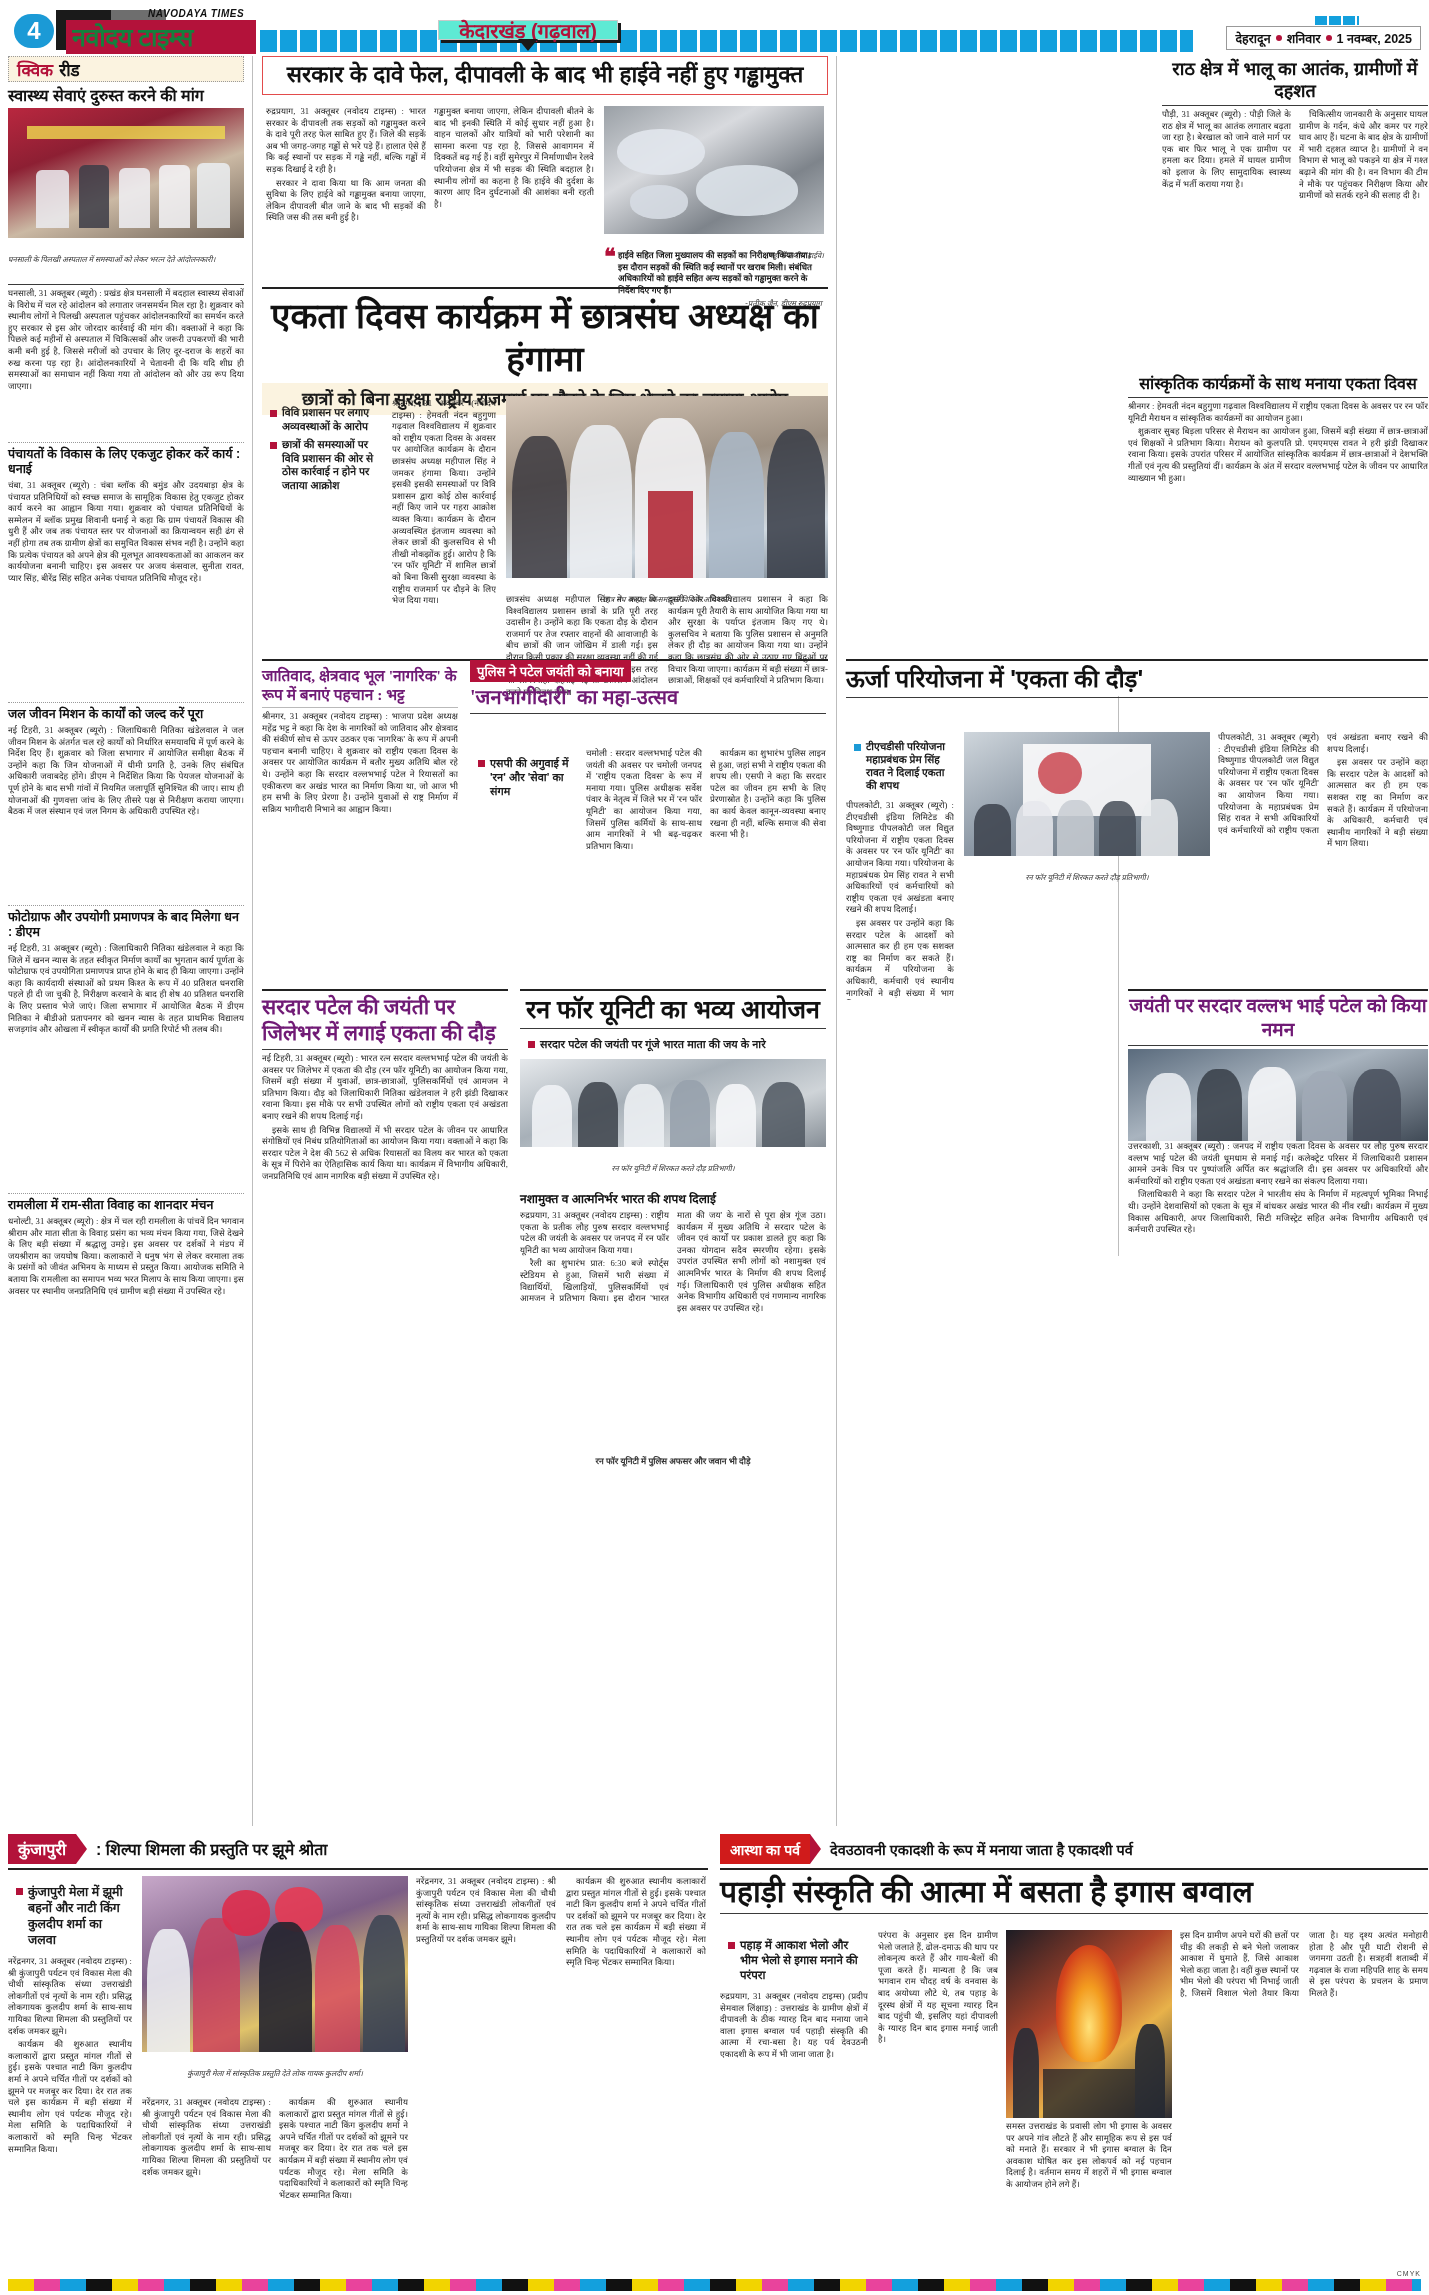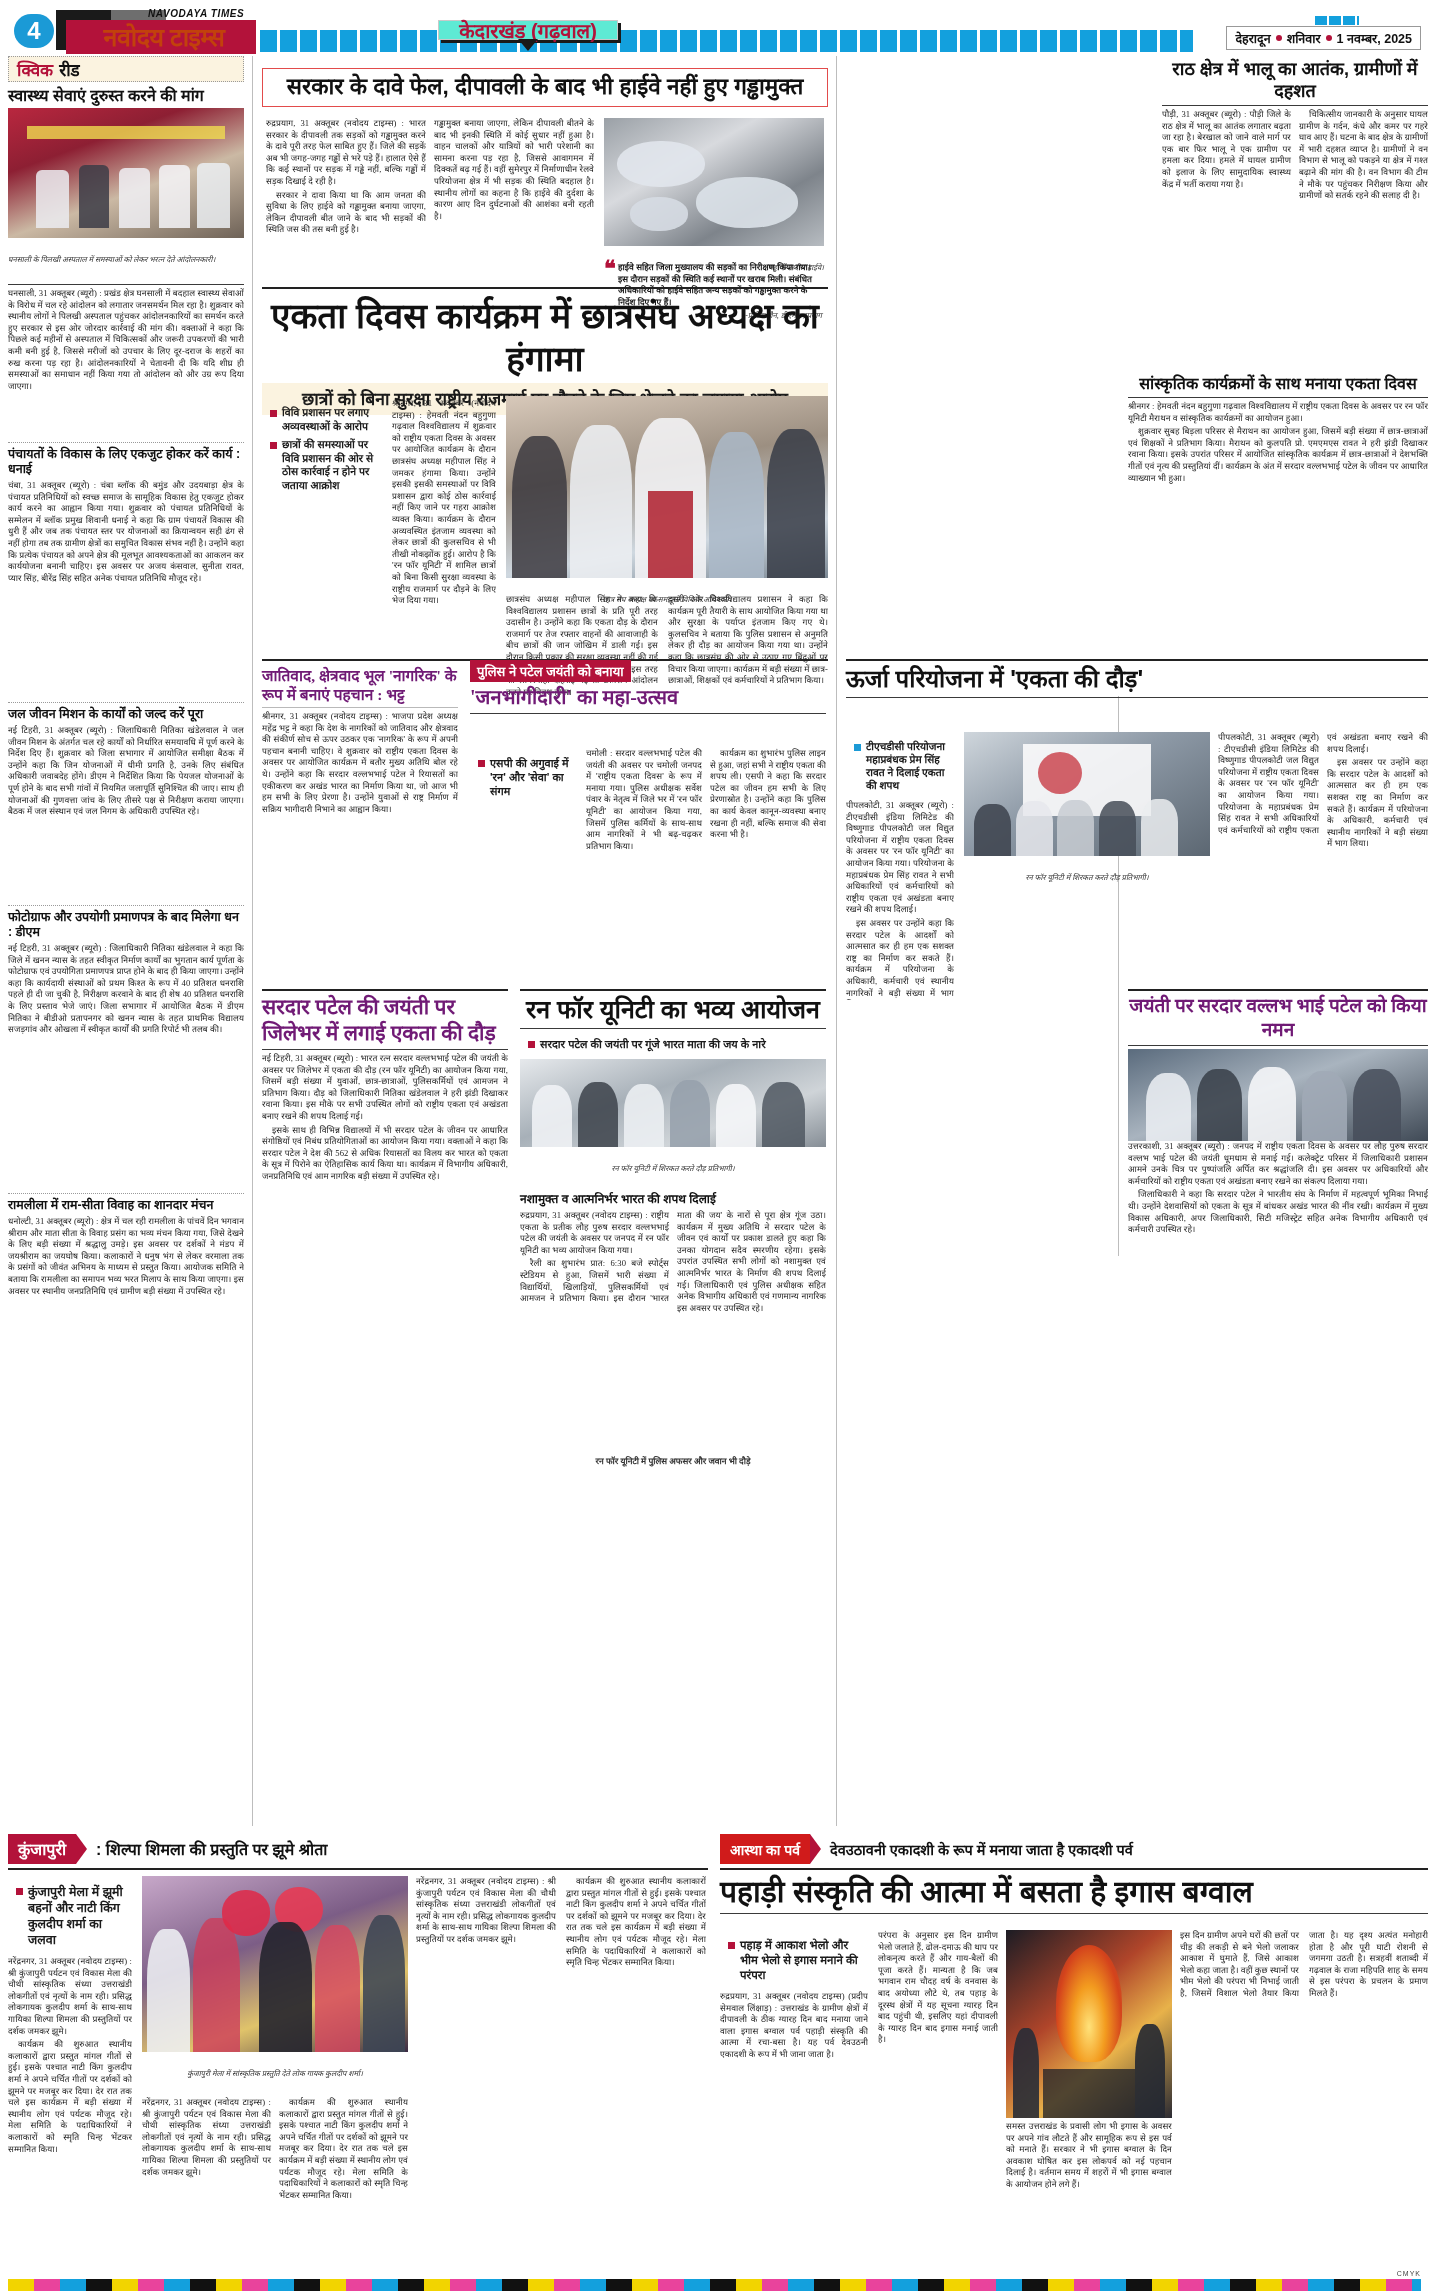--- a/index.html
+++ b/index.html
@@ -21,24 +21,23 @@
     background:#1b9ad6; border-radius:20px; color:#fff;
     font-family:"Liberation Sans", sans-serif; font-weight:bold;
     font-size:24px; display:flex; align-items:center; justify-content:center;
   }
   .logo-wrap { position:absolute; left:48px; top:2px; width:200px; height:44px; }
   .logo-shadow { position:absolute; left:0; top:0; width:110px; height:40px; background:#1a1a1a; }
   .logo-shadow2 { position:absolute; left:55px; top:0; width:55px; height:14px; background:#6e6e6e; }
   .logo-box { position:absolute; left:10px; top:10px; width:190px; height:34px; background:#b3123a; }
   .logo-hi {
     position:absolute; left:16px; top:11px; width:184px; height:32px;
-    color:#c2410c; font-family:"Liberation Sans", sans-serif; font-weight:bold;
+    color:#15803d; font-family:"Liberation Sans", sans-serif; font-weight:bold;
     font-size:25px; letter-spacing:-0.5px; line-height:32px; white-space:nowrap;
     overflow:hidden;
-    text-align:center;
   }
   .logo-en {
     position:absolute; left:92px; top:-2px; font-family:"Liberation Sans", sans-serif;
     font-style:italic; font-weight:bold; font-size:10px; letter-spacing:0.6px; color:#111;
   }
   .bluebar {
     position:absolute; left:252px; right:228px; top:22px; height:22px;
     background: repeating-linear-gradient(90deg,#13a0dd 0 17px, #ffffff 17px 20px);
   }
   .section-tag {
@@ -255,21 +254,21 @@
 
       <div class="rule-dot"></div>
       <div class="sub-head sm">फोटोग्राफ और उपयोगी प्रमाणपत्र के बाद मिलेगा धन : डीएम</div>
       <div class="body-txt" style="height:246px;overflow:hidden;">नई टिहरी, 31 अक्तूबर (ब्यूरो) : जिलाधिकारी नितिका खंडेलवाल ने कहा कि जिले में खनन न्यास के तहत स्वीकृत निर्माण कार्यों का भुगतान कार्य पूर्णता के फोटोग्राफ एवं उपयोगिता प्रमाणपत्र प्राप्त होने के बाद ही किया जाएगा। उन्होंने कहा कि कार्यदायी संस्थाओं को प्रथम किश्त के रूप में 40 प्रतिशत धनराशि पहले ही दी जा चुकी है, निरीक्षण करवाने के बाद ही शेष 40 प्रतिशत धनराशि के लिए प्रस्ताव भेजे जाएं। जिला सभागार में आयोजित बैठक में डीएम नितिका ने बीडीओ प्रतापनगर को खनन न्यास के तहत प्राथमिक विद्यालय सजड़गांव और ओखला में स्वीकृत कार्यों की प्रगति रिपोर्ट भी तलब की।</div>
 
       <div class="rule-dot"></div>
       <div class="sub-head sm">रामलीला में राम-सीता विवाह का शानदार मंचन</div>
       <div class="body-txt" style="height:206px;overflow:hidden;">धनोल्टी, 31 अक्तूबर (ब्यूरो) : क्षेत्र में चल रही रामलीला के पांचवें दिन भगवान श्रीराम और माता सीता के विवाह प्रसंग का भव्य मंचन किया गया, जिसे देखने के लिए बड़ी संख्या में श्रद्धालु उमड़े। इस अवसर पर दर्शकों ने मंडप में जयश्रीराम का जयघोष किया। कलाकारों ने धनुष भंग से लेकर वरमाला तक के प्रसंगों को जीवंत अभिनय के माध्यम से प्रस्तुत किया। आयोजक समिति ने बताया कि रामलीला का समापन भव्य भरत मिलाप के साथ किया जाएगा। इस अवसर पर स्थानीय जनप्रतिनिधि एवं ग्रामीण बड़ी संख्या में उपस्थित रहे।</div>
     </div>
 
-    <div class="abs" style="left:254px;top:12px;width:566px;">
+    <div class="abs" style="left:254px;top:0;width:566px;">
       <div class="redbox">
         <div class="t">सरकार के दावे फेल, दीपावली के बाद भी हाईवे नहीं हुए गड्ढामुक्त</div>
       </div>
 
       <div class="abs" style="left:4px;top:50px;width:160px;">
         <div class="body-txt" style="height:168px;overflow:hidden;">
             <p class="noind">रुद्रप्रयाग, 31 अक्तूबर (नवोदय टाइम्स) : भारत सरकार के दीपावली तक सड़कों को गड्ढामुक्त करने के दावे पूरी तरह फेल साबित हुए हैं। जिले की सड़कें अब भी जगह-जगह गड्ढों से भरे पड़े हैं। हालात ऐसे हैं कि कई स्थानों पर सड़क में गड्ढे नहीं, बल्कि गड्ढों में सड़क दिखाई दे रही है।</p>
             <p>सरकार ने दावा किया था कि आम जनता की सुविधा के लिए हाईवे को गड्ढामुक्त बनाया जाएगा, लेकिन दीपावली बीत जाने के बाद भी सड़कों की स्थिति जस की तस बनी हुई है।</p>
           </div>
       </div>

